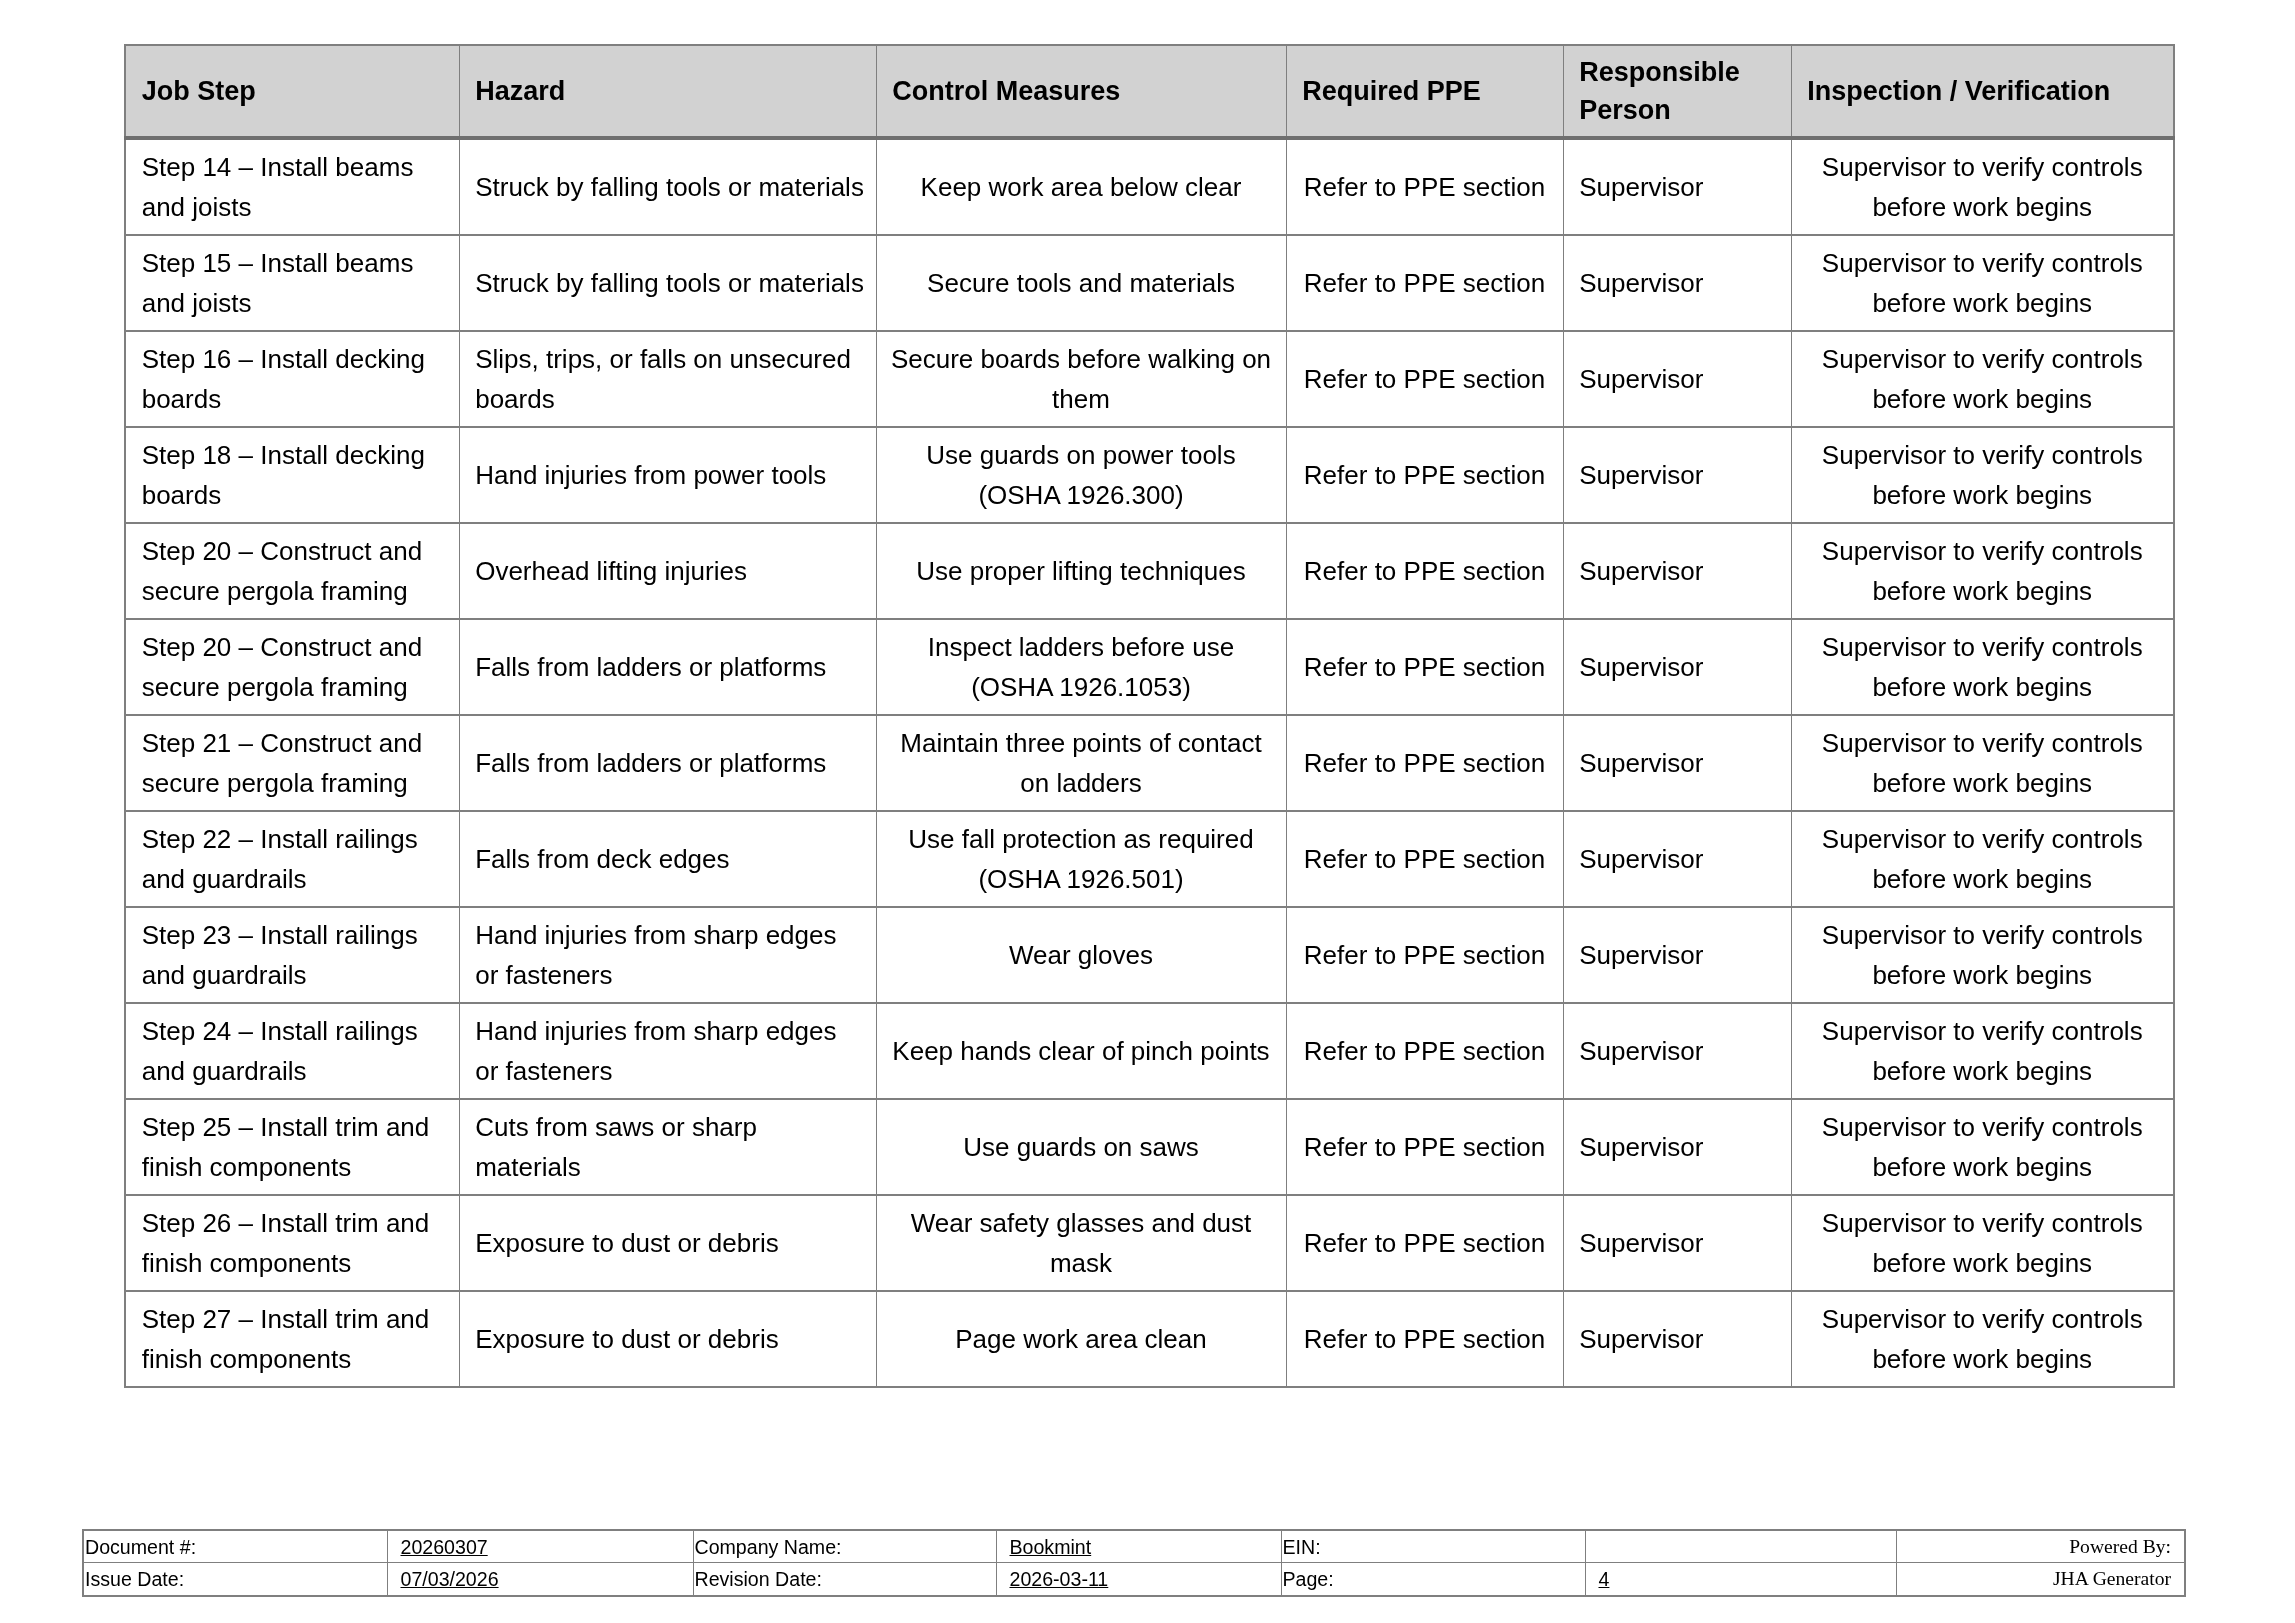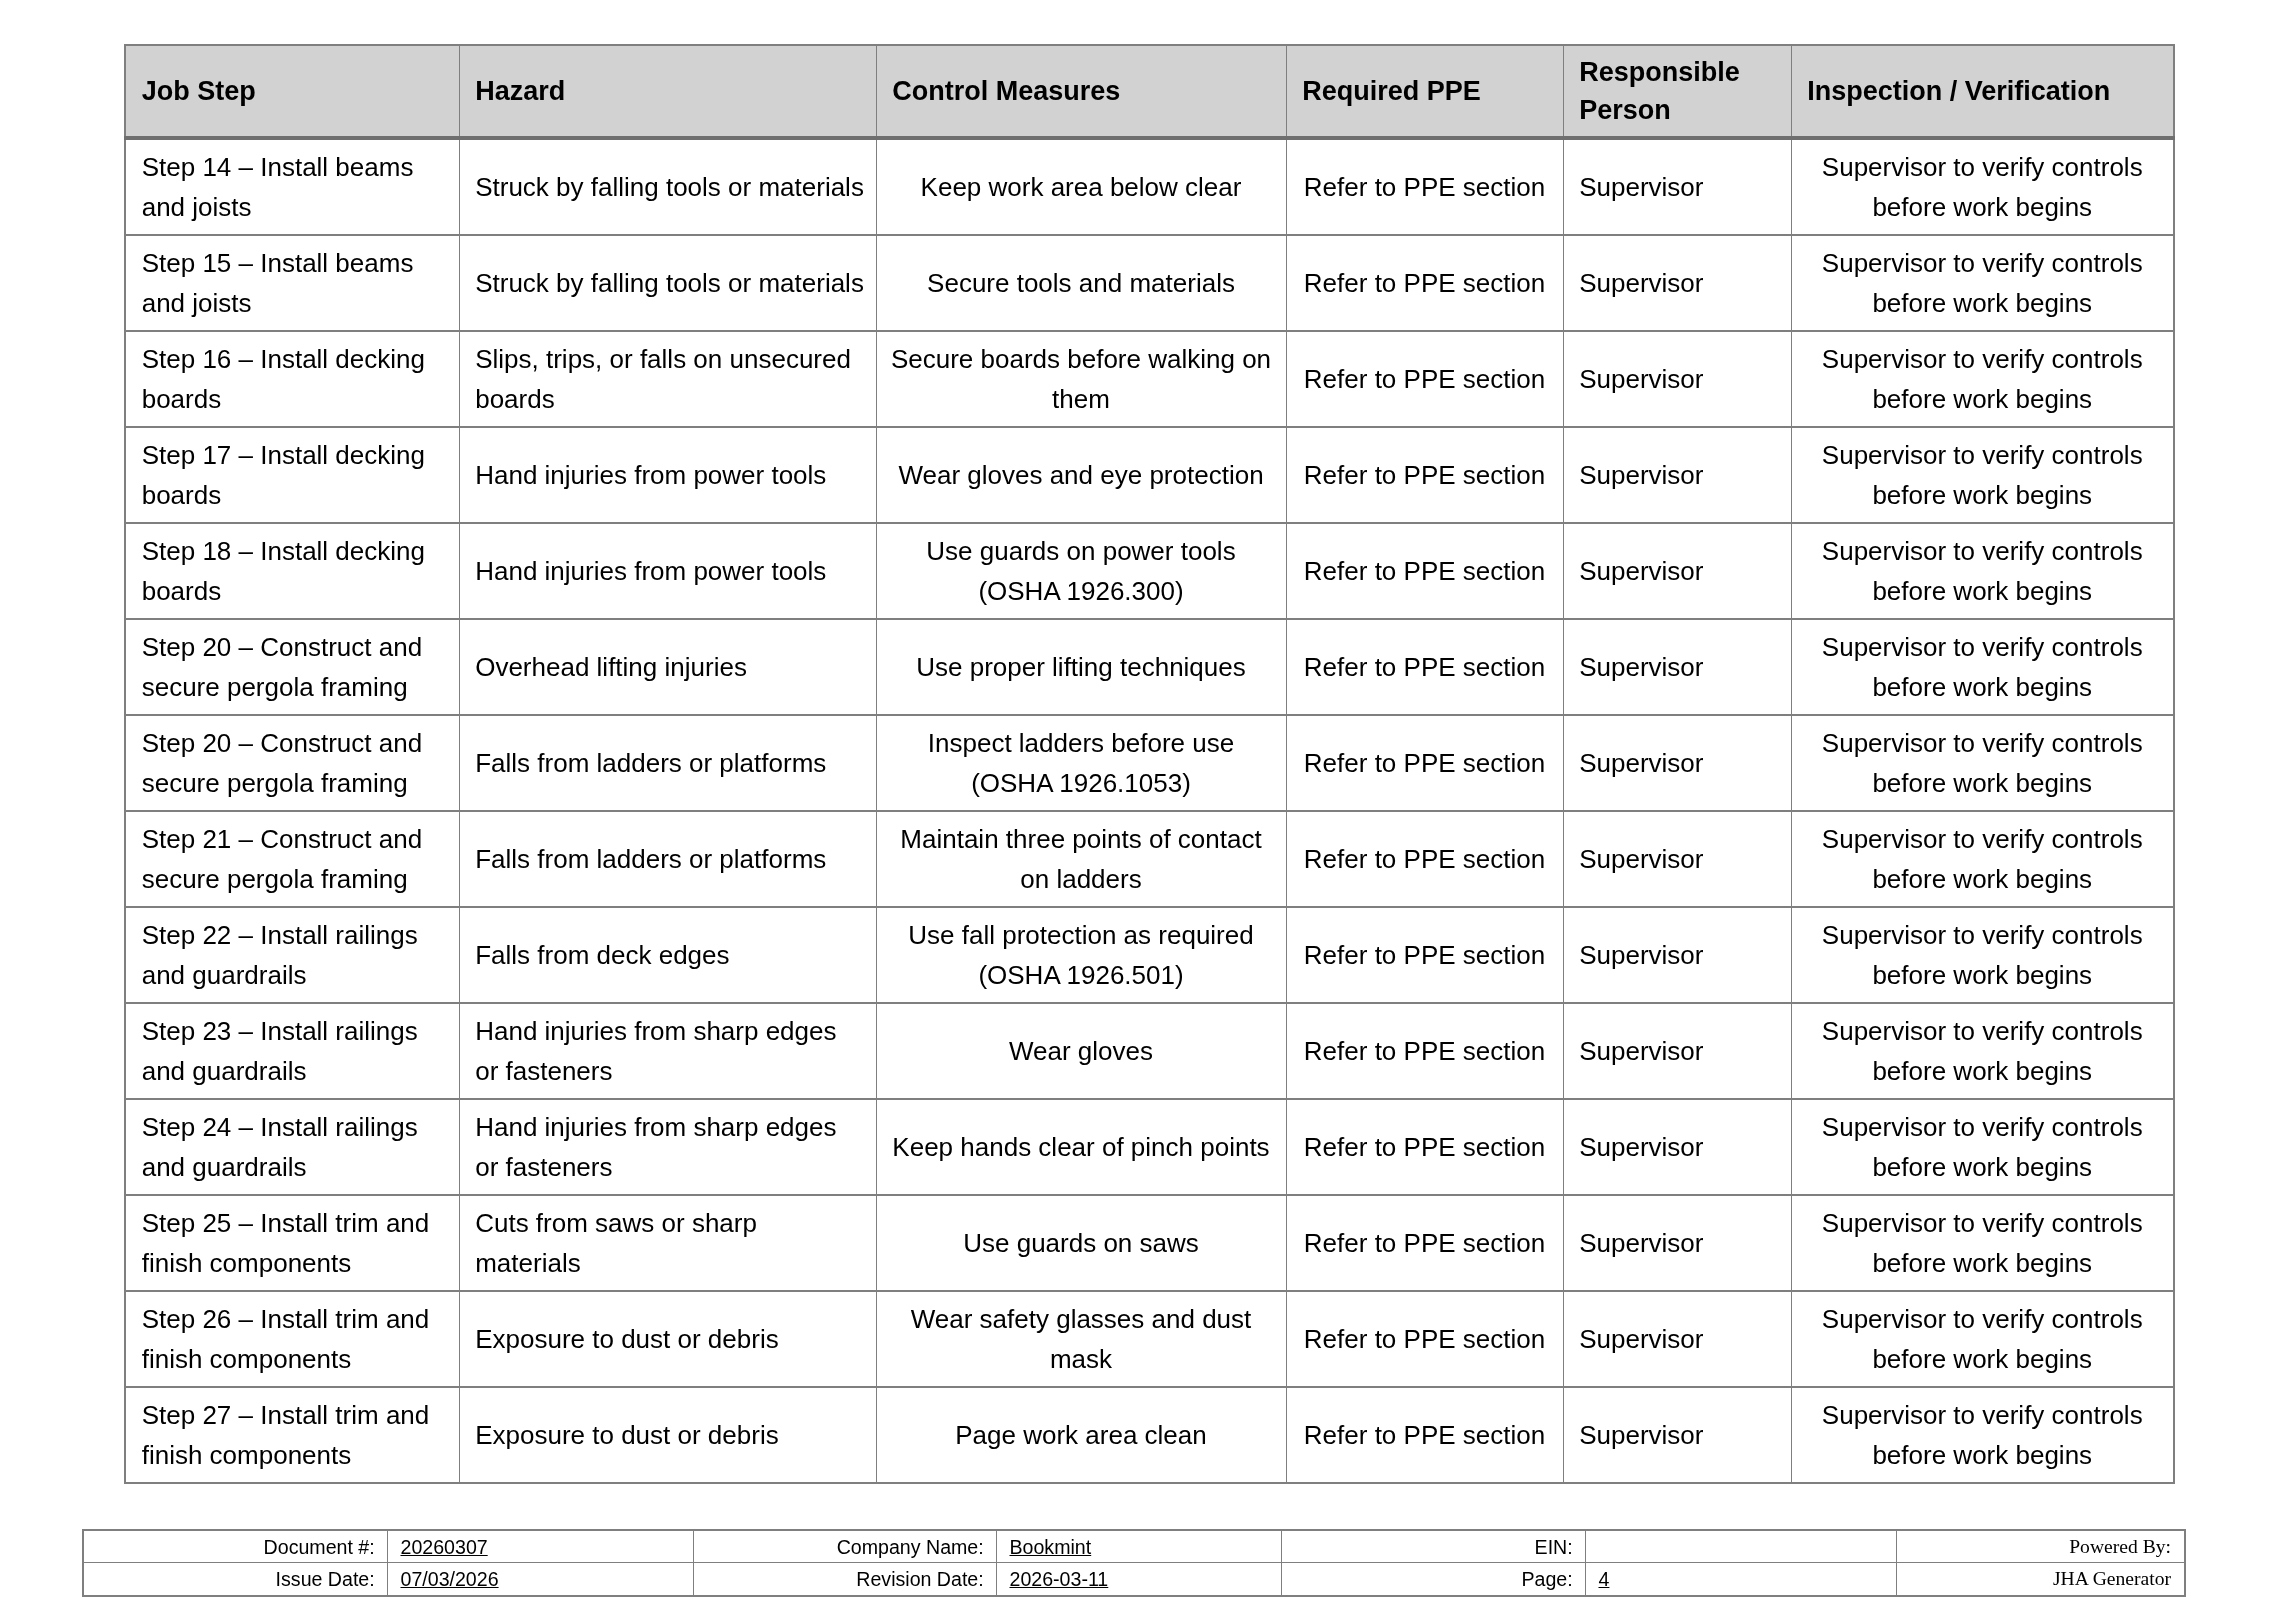--- a/index.html
+++ b/index.html
@@ -74,21 +74,21 @@
   .footer-table td {
     border: 1.3px solid #7f7f7f;
     height: 29.4px;
     font-size: 19.6px;
     line-height: 22px;
     vertical-align: middle;
     background: #ffffff;
     overflow: hidden;
     white-space: nowrap;
   }
-  .footer-table td.f-label  { text-align: right; padding-right: 11.8px; }
+  .footer-table td.f-label  { padding-right: 11.8px; }
   .footer-table td.f-value  { text-align: left;  padding-left: 13px; text-decoration: underline;  }
   .footer-table td.f-right  { text-align: right; padding-right: 13px; font-family: Liberation Serif, serif; }
 </style>
 </head>
 <body>
 
 <table class="jha-table">
   <colgroup>
     <col style="width:334px">
     <col style="width:417px">
@@ -126,28 +126,20 @@
       </tr>
       <tr>
         <td class="align-left">Step 16 – Install decking boards</td>
         <td class="align-left">Slips, trips, or falls on unsecured boards</td>
         <td class="align-center">Secure boards before walking on them</td>
         <td class="align-center">Refer to PPE section</td>
         <td class="align-left">Supervisor</td>
         <td class="align-center">Supervisor to verify controls before work begins</td>
       </tr>
       <tr>
-        <td class="align-left">Step 17 – Install decking boards</td>
-        <td class="align-left">Hand injuries from power tools</td>
-        <td class="align-center">Wear gloves and eye protection</td>
-        <td class="align-center">Refer to PPE section</td>
-        <td class="align-left">Supervisor</td>
-        <td class="align-center">Supervisor to verify controls before work begins</td>
-      </tr>
-      <tr>
         <td class="align-left">Step 18 – Install decking boards</td>
         <td class="align-left">Hand injuries from power tools</td>
         <td class="align-center">Use guards on power tools (OSHA 1926.300)</td>
         <td class="align-center">Refer to PPE section</td>
         <td class="align-left">Supervisor</td>
         <td class="align-center">Supervisor to verify controls before work begins</td>
       </tr>
       <tr>
         <td class="align-left">Step 20 – Construct and secure pergola framing</td>
         <td class="align-left">Overhead lifting injuries</td>

